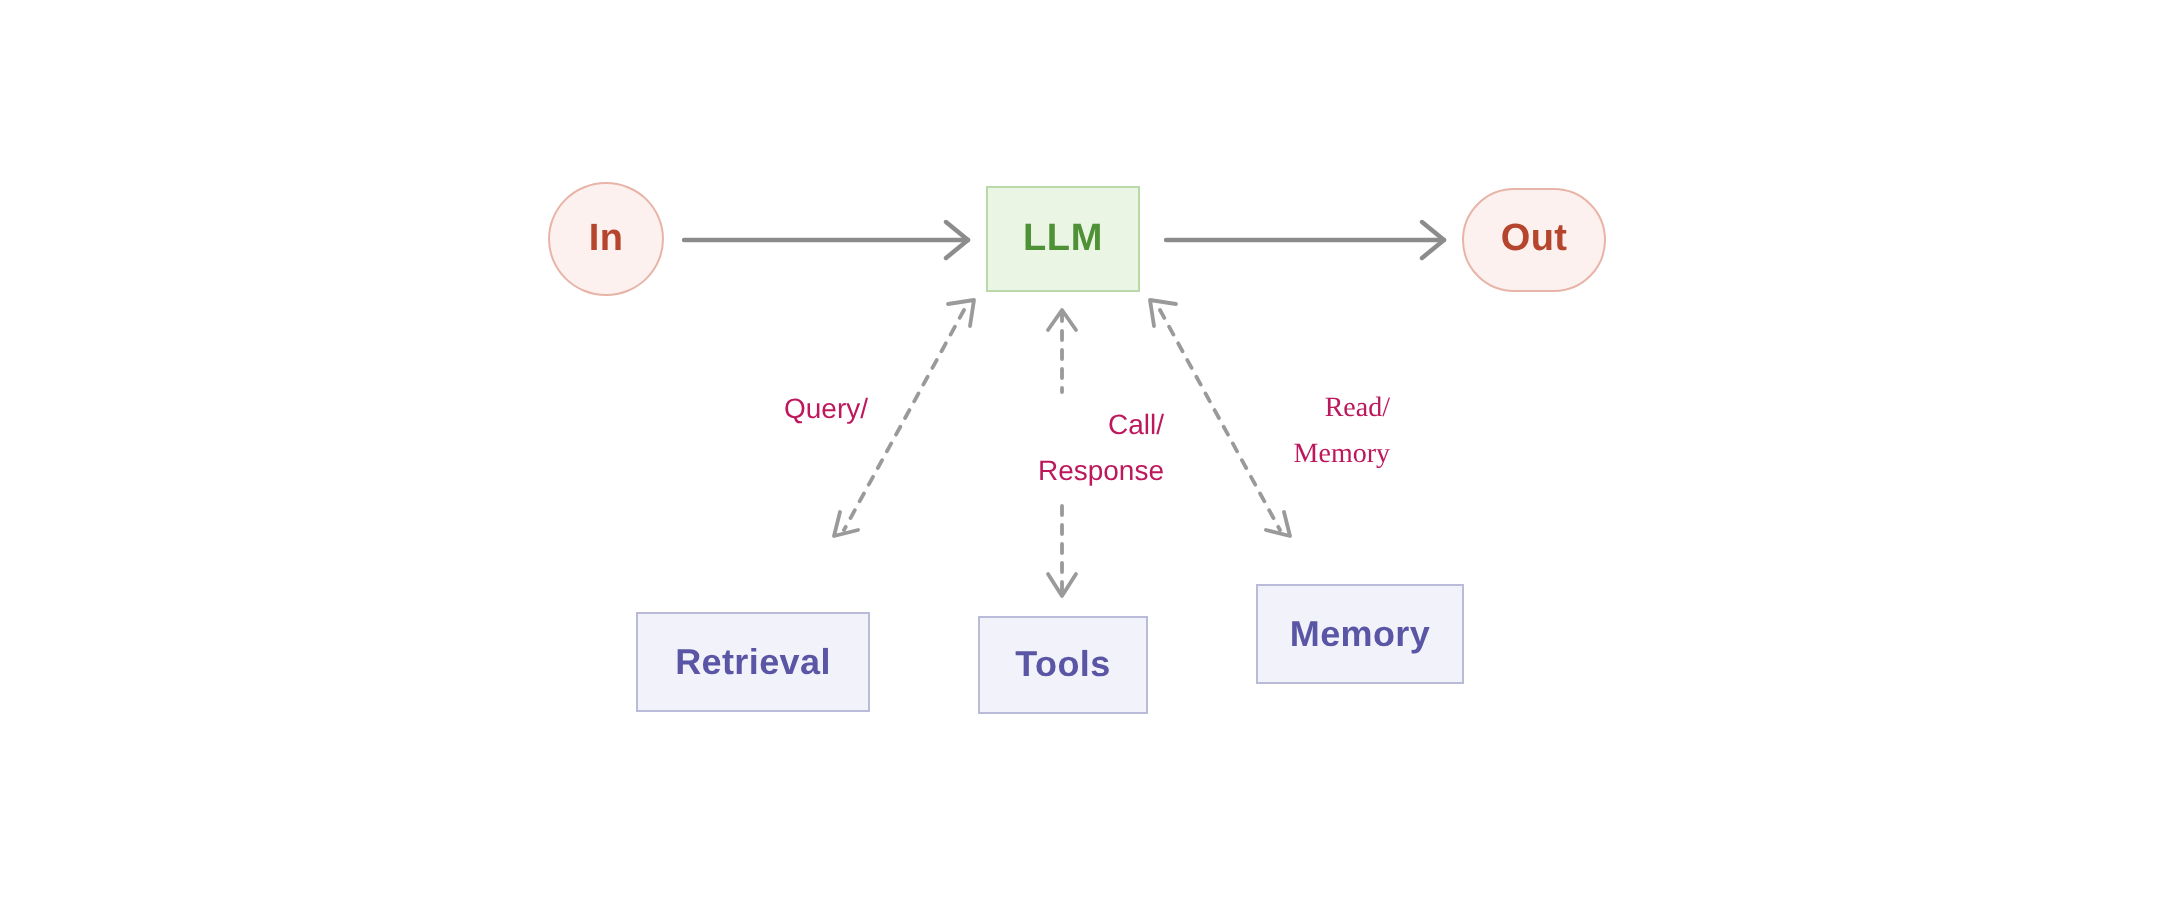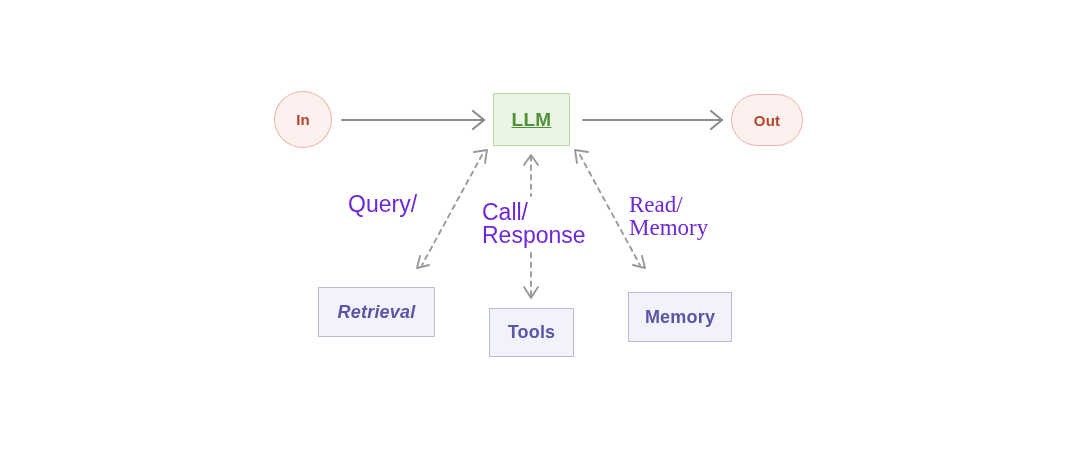--- a/index.html
+++ b/index.html
@@ -34,21 +34,21 @@
     justify-content: center;
     box-sizing: border-box;
     text-align: center;
     white-space: nowrap;
   }
   
   .terminal {
     background: #fdf1ef;
     border: 1.3px solid #e8b4a8;
     color: #b5452c;
-    font-size: 15px;
+    font-size: 19px;
     font-weight: 600;
     letter-spacing: 0.2px;
   }
   #node-in {
     left: 274px;
     top: 91px;
     width: 58px;
     height: 57px;
     border-radius: 50%;
   }
@@ -64,57 +64,55 @@
     left: 493px;
     top: 93px;
     width: 77px;
     height: 53px;
     background: #eaf5e4;
     border: 1.3px solid #b9d9a8;
     color: #4e9136;
     font-size: 19px;
     font-weight: 600;
     letter-spacing: 0.3px;
-    text-decoration: underline;
   }
   
   .capability {
     background: #f2f2fa;
     border: 1.3px solid #b9bbd8;
     color: #5a56a5;
     font-size: 18px;
     font-weight: 700;
     letter-spacing: 0.2px;
   }
   #node-retrieval {
     left: 318px;
-    top: 287px;
+    top: 306px;
     width: 117px;
     height: 50px;
-    font-style: italic;
   }
   #node-tools {
     left: 489px;
     top: 308px;
     width: 85px;
     height: 49px;
   }
   #node-memory {
     left: 628px;
     top: 292px;
     width: 104px;
     height: 50px;
   }
   
   .edge-label {
     position: absolute;
-    color: #6d28d9;
-    font-size: 23px;
+    color: #be185d;
+    font-size: 14px;
     line-height: 23px;
-    text-align: left;
+    text-align: right;
     white-space: nowrap;
   }
   #label-query {
     left: 348px;
     top: 193px;
     width: 86px;
   }
   #label-call {
     left: 482px;
     top: 201px;

